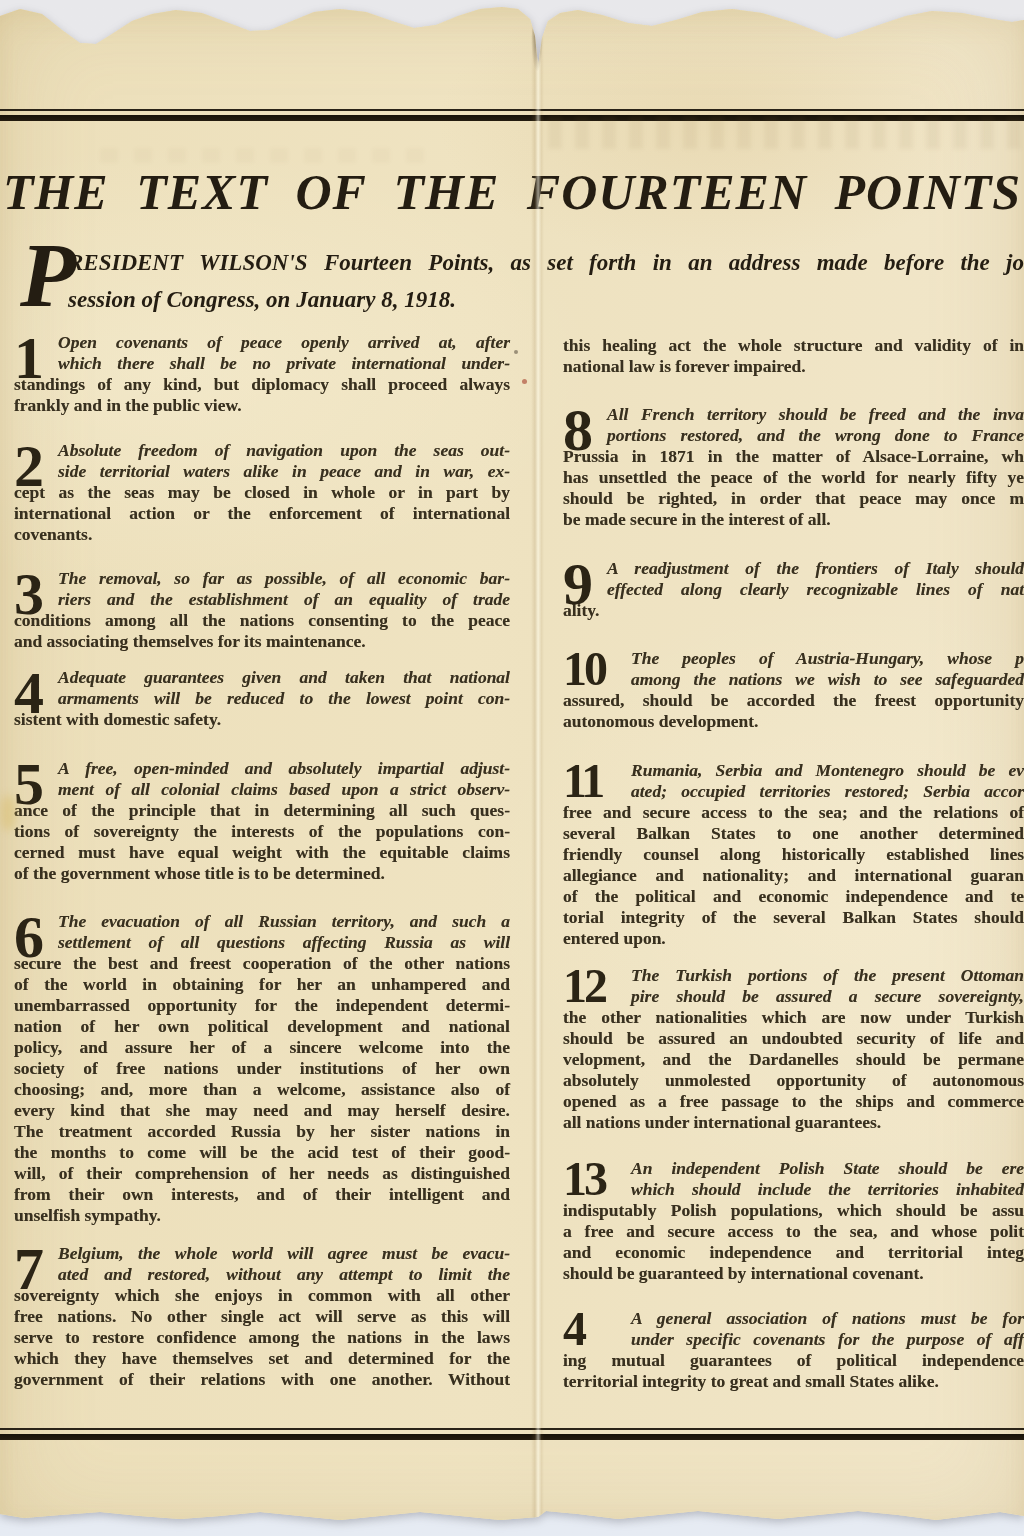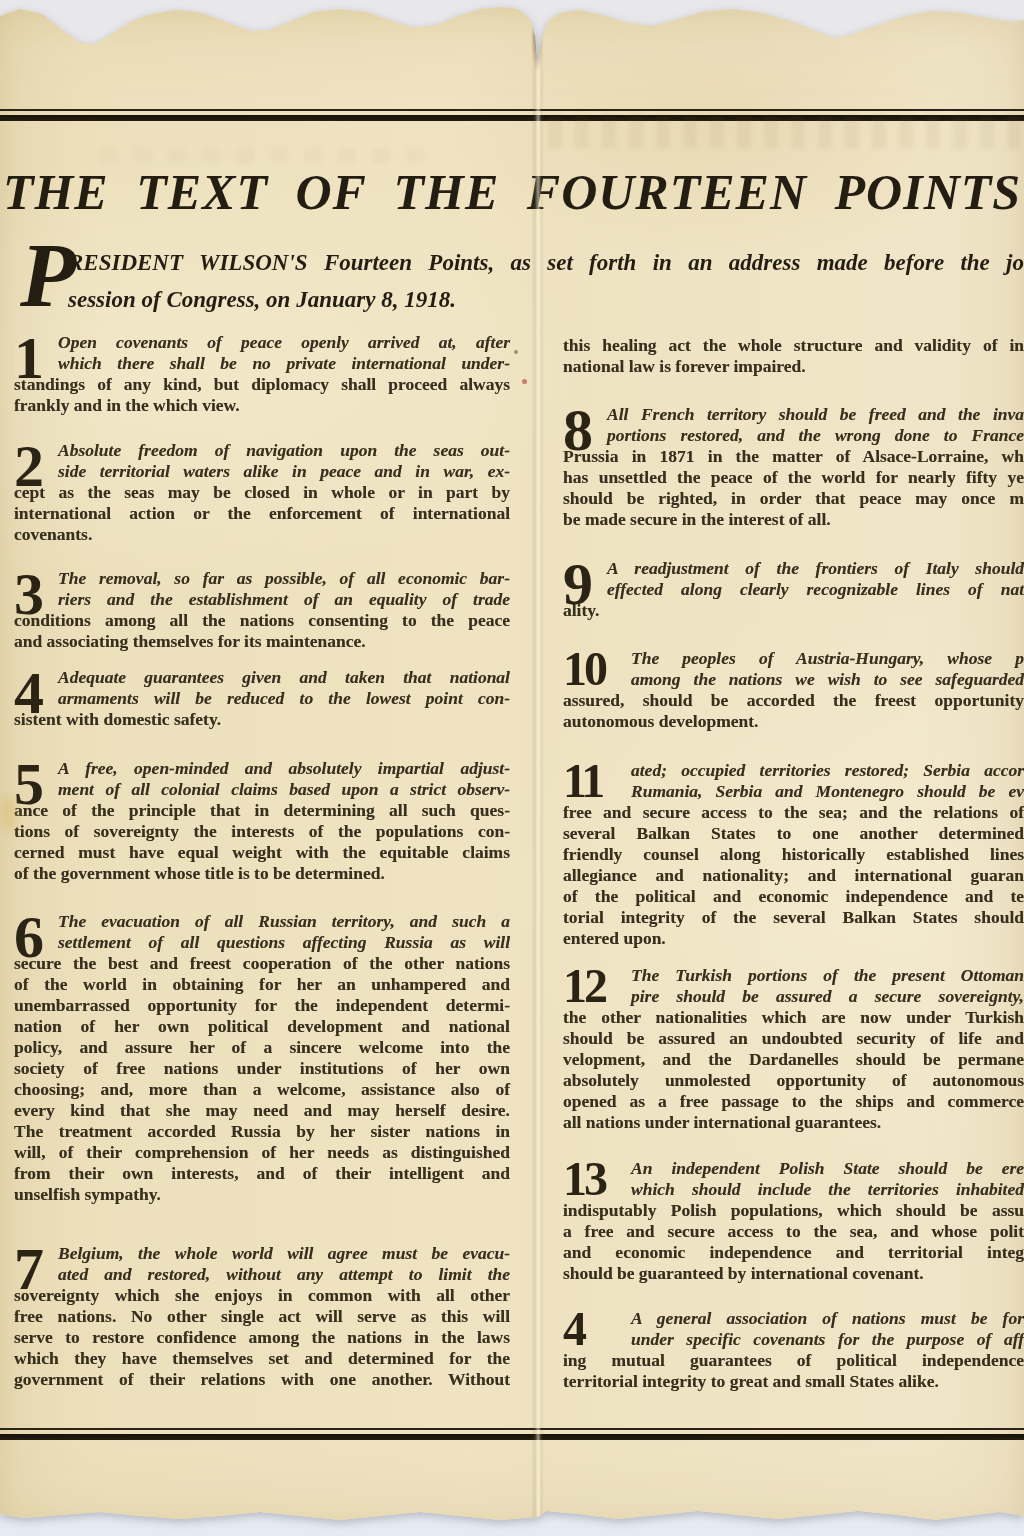--- a/index.html
+++ b/index.html
@@ -83,21 +83,21 @@
         <div class="iline fill">RESIDENT WILSON'S Fourteen Points, as set forth in an address made before the jo</div>
         <div class="iline">session of Congress, on January 8, 1918.</div>
       </div>
 
       <div class="col col-left">
           <div class="pt" style="top: 332px;">
             <span class="num">1</span>
             <div class="bl ind">Open covenants of peace openly arrived at, after</div>
             <div class="bl ind">which there shall be no private international under-</div>
             <div class="bl">standings of any kind, but diplomacy shall proceed always</div>
-            <div class="bl short">frankly and in the which view.</div>
+            <div class="bl short">frankly and in the public view.</div>
           </div>
           <div class="pt" style="top: 440px;">
             <span class="num">2</span>
             <div class="bl ind">Absolute freedom of navigation upon the seas out-</div>
             <div class="bl ind">side territorial waters alike in peace and in war, ex-</div>
             <div class="bl">cept as the seas may be closed in whole or in part by</div>
             <div class="bl">international action or the enforcement of international</div>
             <div class="bl short">covenants.</div>
           </div>
           <div class="pt" style="top: 568px;">
@@ -128,20 +128,21 @@
             <div class="bl ind">settlement of all questions affecting Russia as will</div>
             <div class="bl">secure the best and freest cooperation of the other nations</div>
             <div class="bl">of the world in obtaining for her an unhampered and</div>
             <div class="bl">unembarrassed opportunity for the independent determi-</div>
             <div class="bl">nation of her own political development and national</div>
             <div class="bl">policy, and assure her of a sincere welcome into the</div>
             <div class="bl">society of free nations under institutions of her own</div>
             <div class="bl">choosing; and, more than a welcome, assistance also of</div>
             <div class="bl">every kind that she may need and may herself desire.</div>
             <div class="bl">The treatment accorded Russia by her sister nations in</div>
+            <div class="bl">the months to come will be the acid test of their good-</div>
             <div class="bl">will, of their comprehension of her needs as distinguished</div>
             <div class="bl">from their own interests, and of their intelligent and</div>
             <div class="bl short">unselfish sympathy.</div>
           </div>
           <div class="pt" style="top: 1243px;">
             <span class="num">7</span>
             <div class="bl ind">Belgium, the whole world will agree must be evacu-</div>
             <div class="bl ind">ated and restored, without any attempt to limit the</div>
             <div class="bl">sovereignty which she enjoys in common with all other</div>
             <div class="bl">free nations. No other single act will serve as this will</div>
@@ -172,22 +173,22 @@
           </div>
           <div class="pt dd" style="top: 648px;">
             <span class="num">10</span>
             <div class="bl ind">The peoples of Austria-Hungary, whose p</div>
             <div class="bl ind">among the nations we wish to see safeguarded</div>
             <div class="bl">assured, should be accorded the freest opportunity</div>
             <div class="bl short">autonomous development.</div>
           </div>
           <div class="pt dd" style="top: 760px;">
             <span class="num">11</span>
+            <div class="bl ind">Rumania, Serbia and Montenegro should be ev</div>
             <div class="bl ind">ated; occupied territories restored; Serbia accor</div>
-            <div class="bl ind">Rumania, Serbia and Montenegro should be ev</div>
             <div class="bl">free and secure access to the sea; and the relations of</div>
             <div class="bl">several Balkan States to one another determined</div>
             <div class="bl">friendly counsel along historically established lines</div>
             <div class="bl">allegiance and nationality; and international guaran</div>
             <div class="bl">of the political and economic independence and te</div>
             <div class="bl">torial integrity of the several Balkan States should</div>
             <div class="bl short">entered upon.</div>
           </div>
           <div class="pt dd" style="top: 965px;">
             <span class="num">12</span>

